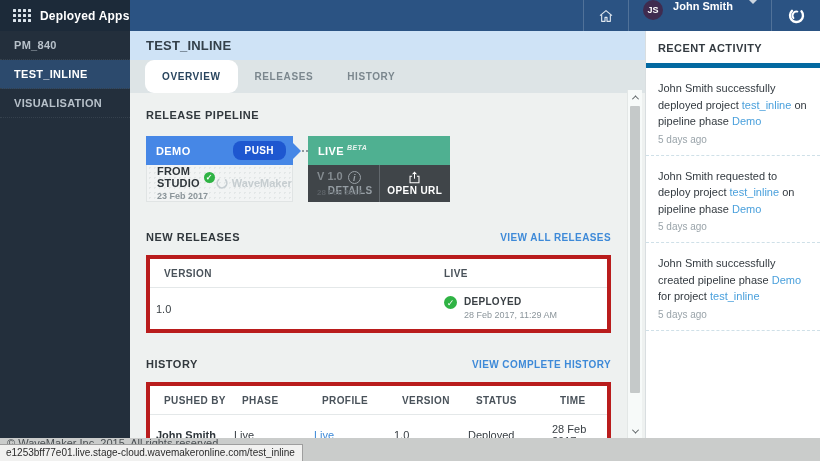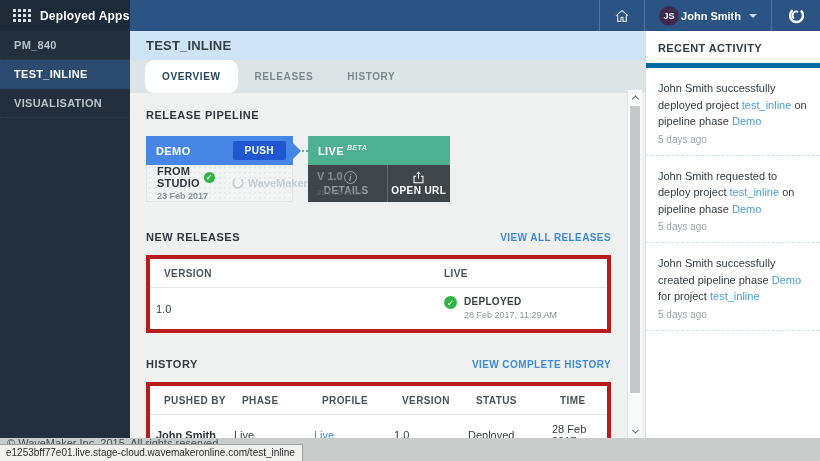--- a/index.html
+++ b/index.html
@@ -8,21 +8,21 @@
 
   
   .topbar { position:absolute; top:0; left:0; width:820px; height:31px; background:#2b5383; display:flex; }
   .topbar-left { width:130px; height:31px; background:#1c2a39; display:flex; align-items:center; gap:9px; padding-left:13px; flex:none; }
   .grid-icon { display:grid; grid-template-columns:repeat(4,3px); grid-auto-rows:3px; gap:2px; cursor:pointer; }
   .grid-icon i { background:#dbe4ec; border-radius:0.5px; }
   .app-title { color:#fff; font-size:12px; font-weight:bold; letter-spacing:0.2px; }
   .topbar-right { flex:1; display:flex; align-items:center; justify-content:flex-end; }
   .tb-sep { width:1px; height:31px; background:rgba(255,255,255,0.18); }
   .home-btn { width:44px; display:flex; align-items:center; justify-content:center; height:31px; cursor:pointer; }
-  .user-menu { display:flex; align-items:center; gap:2px; padding:0 14px; height:31px; cursor:pointer; }
+  .user-menu { display:flex; align-items:flex-start; gap:10px; padding:0 14px; height:31px; cursor:pointer; }
   .avatar { width:20px; height:20px; border-radius:50%; background:#3f2b4f; color:#fff; font-size:9px; font-weight:bold; display:flex; align-items:center; justify-content:center; }
   .user-name { color:#fff; font-size:11px; font-weight:bold; }
   .caret-down { width:0; height:0; border-left:4px solid transparent; border-right:4px solid transparent; border-top:4px solid #cdd6e0; margin-left:6px; }
   .brand-logo { width:48px; height:31px; display:flex; align-items:center; justify-content:center; }
 
   
   .sidebar { position:absolute; top:31px; left:0; width:130px; height:407px; background:#232f3c; }
   .side-item { height:29px; display:flex; align-items:center; padding-left:14px; color:#b7c1ca; font-size:11px; font-weight:bold; letter-spacing:0.3px; border-bottom:1px dotted #35414d; cursor:pointer; }
   .side-item.selected { background:#2c4a6d; color:#ffffff; }
 
@@ -38,24 +38,24 @@
   .sec-row { display:flex; justify-content:space-between; align-items:baseline; }
   .sec-link { font-size:10px; font-weight:bold; color:#3e8ad8; letter-spacing:0.4px; cursor:pointer; text-decoration:none; }
 
   
   .pipeline { margin-top:15px; display:flex; align-items:flex-start; height:66px; margin-bottom:0; }
   .card { width:147px; flex:none; }
   .card-head { height:29px; display:flex; align-items:center; padding:0 7px 0 10px; position:relative; }
   .demo-head { background:#4687e6; }
   .live-head { background:#4fb091; }
   .card-head .phase-name { color:#fff; font-size:11px; font-weight:bold; letter-spacing:0.4px; flex:1; }
-  .push-btn { background:#1e57d0; color:#fff; font-size:10px; font-weight:bold; letter-spacing:0.4px; padding:4px 12px; border:none; border-radius:2px; cursor:pointer; }
+  .push-btn { background:#1e57d0; color:#fff; font-size:10px; font-weight:bold; letter-spacing:0.4px; padding:4px 12px; border:none; border-radius:8px; cursor:pointer; }
   .head-arrow { position:absolute; right:-8px; top:50%; margin-top:-8px; width:0; height:0; border-top:8px solid transparent; border-bottom:8px solid transparent; border-left:8px solid #4687e6; }
   .connector { width:15px; height:0; border-top:2px dotted #8e979c; margin-top:14px; flex:none; }
-  .card-body { height:37px; position:relative;gap:16px; }
+  .card-body { height:37px; position:relative; }
   .demo-body { background:#f2f4f4; border:1px solid #e0e4e4; border-top:none; background-image:radial-gradient(#e3e7e7 1px, transparent 1px); background-size:5px 5px; display:flex; align-items:center; padding:0 8px 0 10px; }
   .from-studio { font-size:11px; font-weight:bold; color:#2f363b; letter-spacing:0.2px; display:flex; align-items:center; gap:4px; }
   .demo-date { font-size:9px; font-weight:bold; color:#8b959a; margin-top:2px; }
   .check-dot { display:inline-flex; width:11px; height:11px; border-radius:50%; background:#2fb344; color:#fff; font-size:8px; align-items:center; justify-content:center; flex:none; }
   .brand-mark { margin-left:auto; display:flex; align-items:center; gap:3px; opacity:0.75; }
   .brand-mark .brand-text { color:#b8c1c5; font-size:11px; font-weight:bold; }
   .live-card { width:142px; }
   .live-body { background:#404549; display:flex; }
   .live-cell { flex:1; position:relative; display:flex; flex-direction:column; align-items:center; justify-content:center; cursor:pointer; }
   .live-cell + .live-cell { border-left:1px solid #62686d; }

